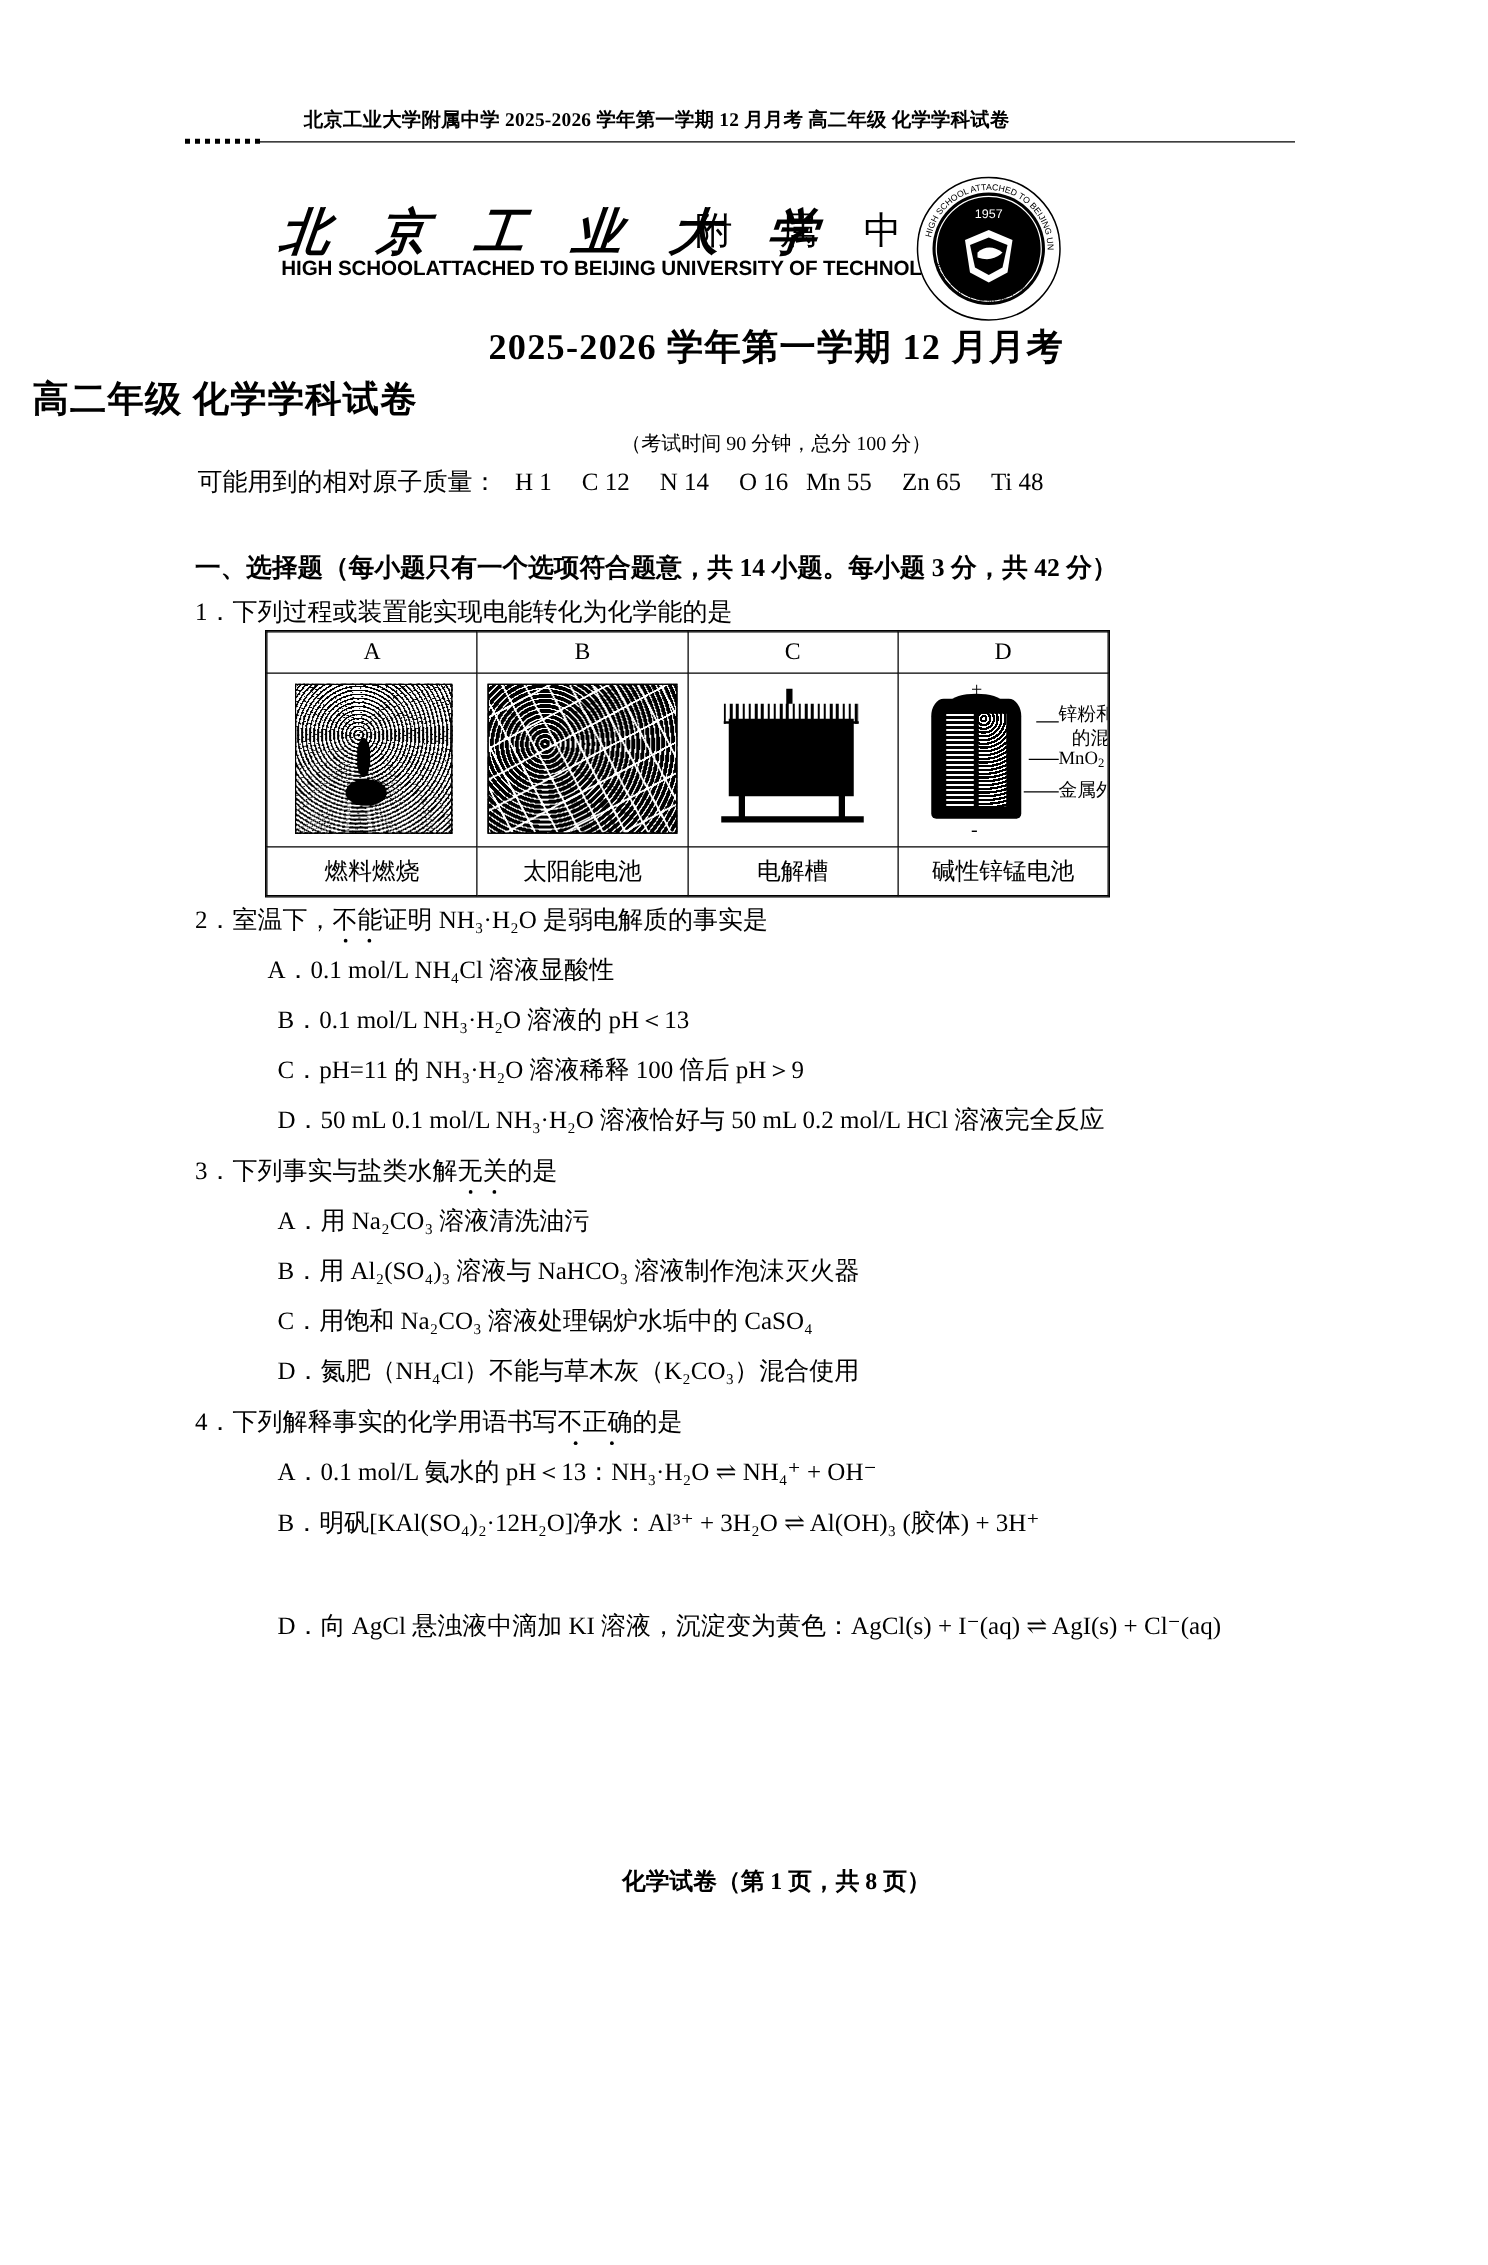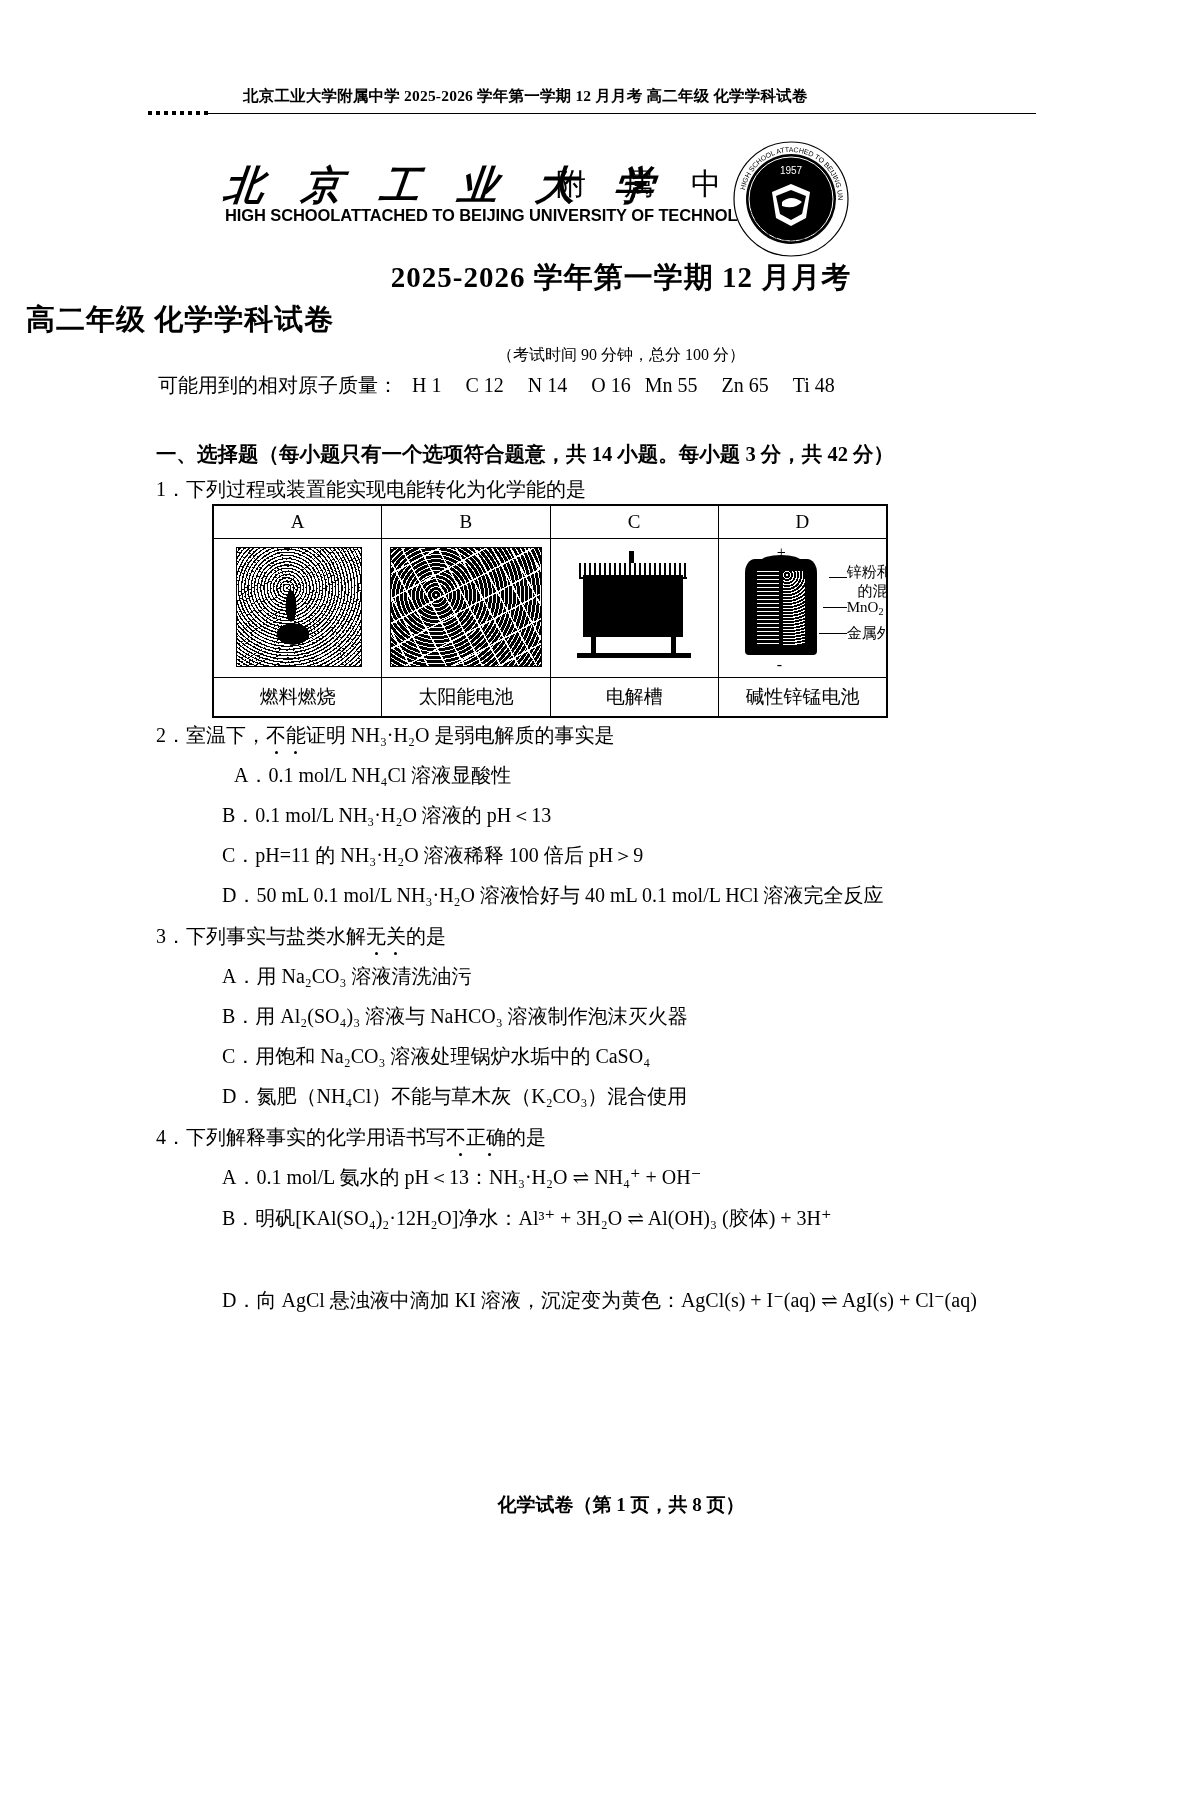--- a/index.html
+++ b/index.html
@@ -410,24 +410,24 @@
         <td>电解槽</td>
         <td>碱性锌锰电池</td>
       </tr>
     </tbody>
       </table>
   </div>
 
   <div class="q" style="left:130px; top:722px;">
     <span>2．</span><span>室温下，</span><span class="dotpair">不能</span><span>证明 NH₃·H₂O 是弱电解质的事实是</span>
   </div>
-  <div class="opt" style="left:208px; top:762px;">A．0.1 mol/L NH₄Cl 溶液显酸性</div>
+  <div class="opt" style="left:188px; top:762px;">A．0.1 mol/L NH₄Cl 溶液显酸性</div>
   <div class="opt" style="left:196px; top:802px;">B．0.1 mol/L NH₃·H₂O 溶液的 pH＜13</div>
   <div class="opt" style="left:196px; top:842px;">C．pH=11 的 NH₃·H₂O 溶液稀释 100 倍后 pH＞9</div>
-  <div class="opt" style="left:196px; top:882px;">D．50 mL 0.1 mol/L NH₃·H₂O 溶液恰好与 40 mL 0.1 mol/L HCl 溶液完全反应</div>
+  <div class="opt" style="left:196px; top:882px;">D．50 mL 0.1 mol/L NH₃·H₂O 溶液恰好与 50 mL 0.2 mol/L HCl 溶液完全反应</div>
 
   <div class="q" style="left:130px; top:923px;">
     <span>3．</span><span>下列事实与盐类水解</span><span class="dotpair">无关</span><span>的是</span>
   </div>
   <div class="opt" style="left:196px; top:963px;">A．用 Na₂CO₃ 溶液清洗油污</div>
   <div class="opt" style="left:196px; top:1043px;">C．用饱和 Na₂CO₃ 溶液处理锅炉水垢中的 CaSO₄</div>
   <div class="opt" style="left:196px; top:1003px;">B．用 Al₂(SO₄)₃ 溶液与 NaHCO₃ 溶液制作泡沫灭火器</div>
   <div class="opt" style="left:196px; top:1083px;">D．氮肥（NH₄Cl）不能与草木灰（K₂CO₃）混合使用</div>
 
   <div class="q" style="left:130px; top:1124px;">

